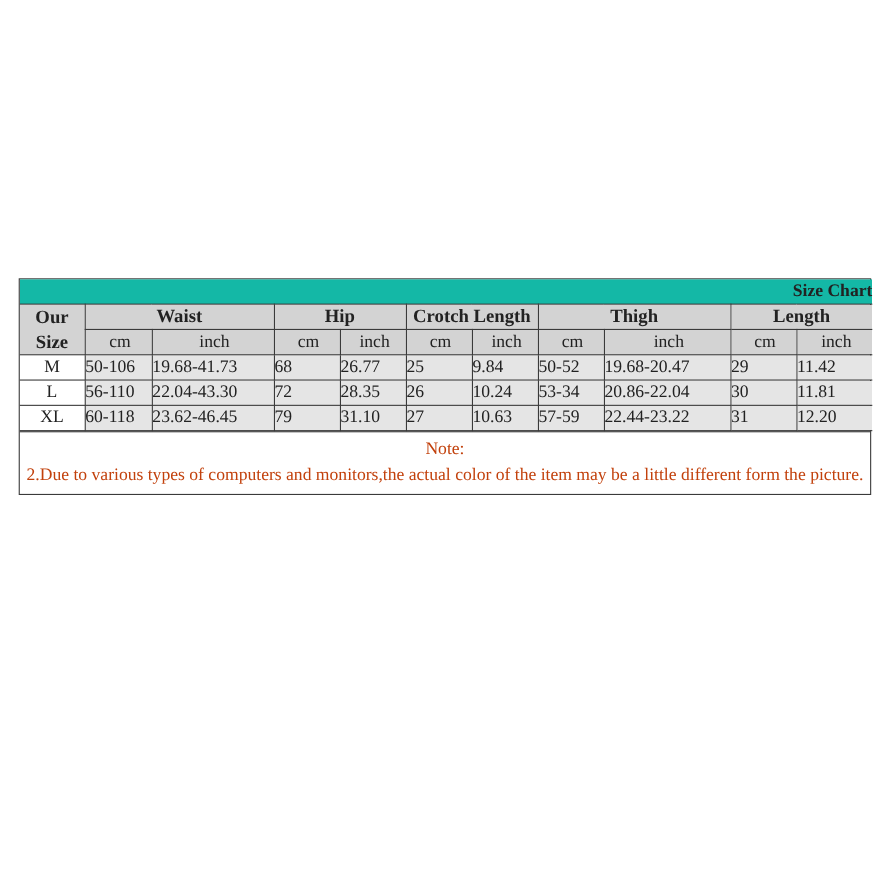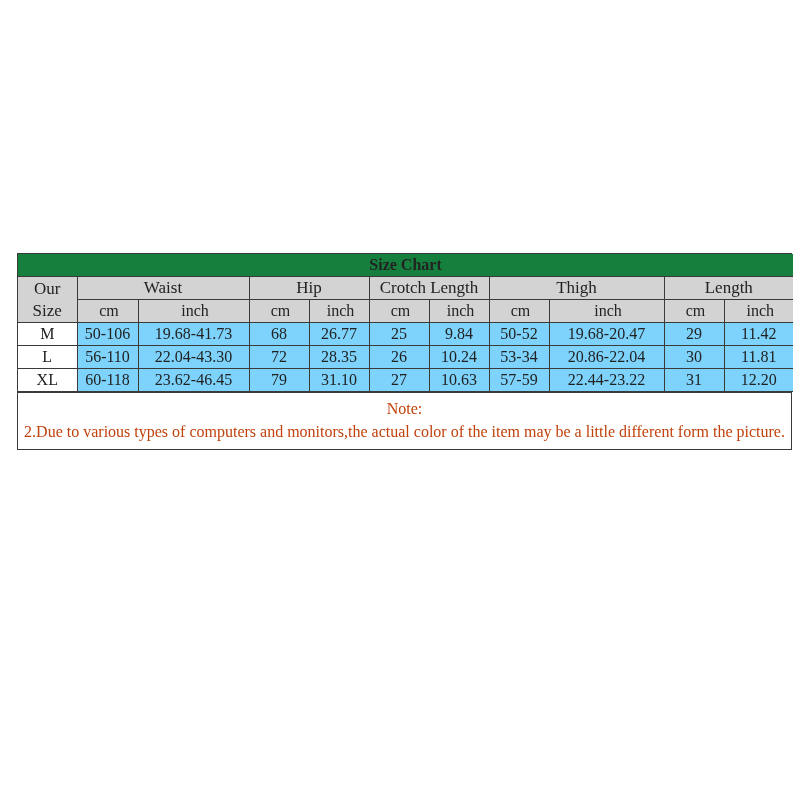--- a/index.html
+++ b/index.html
@@ -1,23 +1,23 @@
 <!DOCTYPE html>
 <html><head>
 <meta charset="utf-8">
 <style>
   html, body { margin: 0; padding: 0; background: #ffffff; }
   body { width: 800px; height: 800px; position: relative; overflow: hidden; font-family: "Liberation Serif", "DejaVu Serif", serif; }
   .wrap { position: absolute; left: 17px; top: 253px; width: 775px; border: 1px solid #3a3a3a; box-sizing: border-box; }
   table { border-collapse: collapse; width: 100%; table-layout: fixed; }
   td { border: 1px solid #3a3a3a; padding: 0; font-size: 16px; color: #222; height: 22px; line-height: 20px; white-space: nowrap; overflow: hidden; }
-  tr.title td { background: #15803d; font-weight: bold; text-align: center; border-top: none; border-left: none; border-right: none; height: 22px; }
-  .hdr { background: #d3d3d3; font-weight: normal; text-align: center; font-size: 17px; }
+  tr.title td { background: #14b8a6; font-weight: bold; text-align: right; border-top: none; border-left: none; border-right: none; height: 22px; }
+  .hdr { background: #d3d3d3; font-weight: bold; text-align: center; font-size: 17px; }
   .unit { background: #d3d3d3; text-align: center; padding-left: 3px; }
-  .val { text-align: center; background: #7dd3fc; }
+  .val { text-align: left; background: #e5e5e5; }
   .size { text-align: center; background: #fff; }
   td.first { border-left: none; }
   td.last { border-right: none; margin-left: 24px; }
   .notes { border-top: 1px solid #3a3a3a; padding: 5px 4px 6px 4px; text-align: center; color: #c2410c; font-size: 16px; line-height: 22.5px; }
   .notes div { margin: 0; }
 </style>
 </head>
 <body>
 
 <div class="wrap">

